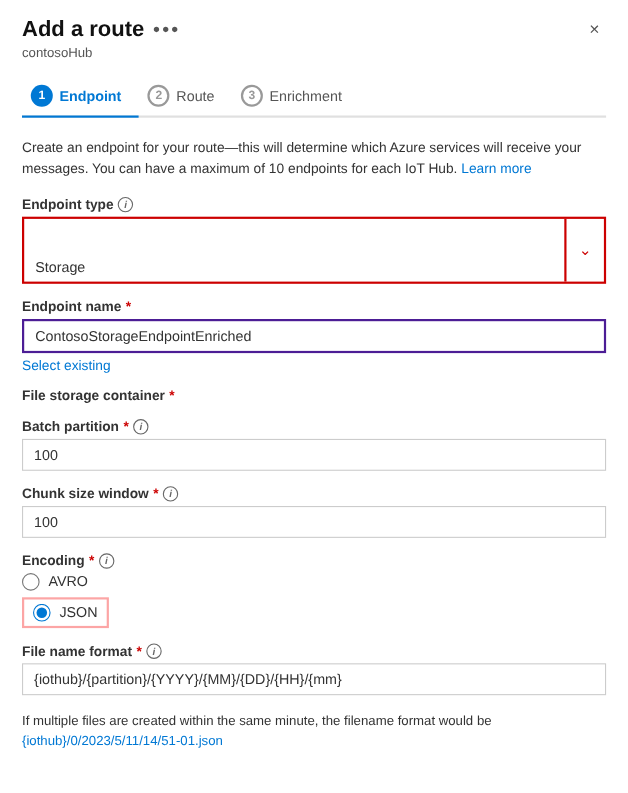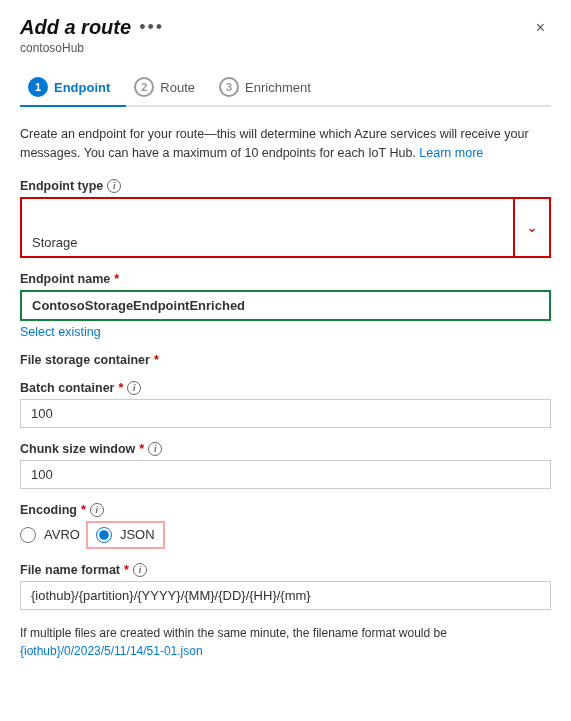--- a/index.html
+++ b/index.html
@@ -30,21 +30,20 @@
     }
     .panel-title-row {
       display: flex;
       align-items: center;
       gap: 8px;
     }
     .panel-title {
       font-size: 20px;
       font-weight: 600;
       color: #111;
-      font-style: italic;
     }
     .panel-more {
       font-size: 18px;
       color: #555;
       cursor: pointer;
       letter-spacing: 2px;
     }
     .panel-close {
       font-size: 16px;
       color: #555;
@@ -172,43 +171,42 @@
     }
     .text-input {
       width: 100%;
       padding: 6px 10px;
       font-size: 13px;
       border: 1px solid #ccc;
       color: #333;
       outline: none;
     }
     .text-input.highlighted {
-      border: 2px solid #15803d;
-      font-weight: bold;
+      border: 2px solid #4c1d95;
     }
     .select-existing-link {
       color: #0078d4;
       font-size: 12.5px;
       text-decoration: none;
       cursor: pointer;
       display: inline-block;
       margin-top: 4px;
     }
     .pick-container-btn {
       border: 2px solid #c00;
       background: #fff;
       color: #333;
       padding: 6px 14px;
       font-size: 13px;
       cursor: pointer;
       font-weight: 500;
     }
     .radio-group {
       display: flex;
-      flex-direction: row;
+      flex-direction: column;
       gap: 6px;
       margin-top: 4px;
     }
     .radio-item {
       display: flex;
       align-items: center;
       gap: 8px;
       cursor: pointer;
     }
     .radio-item input[type="radio"] {
@@ -295,21 +293,21 @@
 
   <div class="field-group">
     <div class="field-label">
       <span>File storage container</span>
       <span class="required-star"> *</span>
     </div>
   </div>
 
   <div class="field-group">
     <div class="field-label">
-      <span>Batch container</span>
+      <span>Batch partition</span>
       <span class="required-star"> *</span>
       <span class="info-icon">i</span>
     </div>
     <input class="text-input" type="text" value="100" style="">
   </div>
 
   <div class="field-group">
     <div class="field-label">
       <span>Chunk size window</span>
       <span class="required-star"> *</span>

